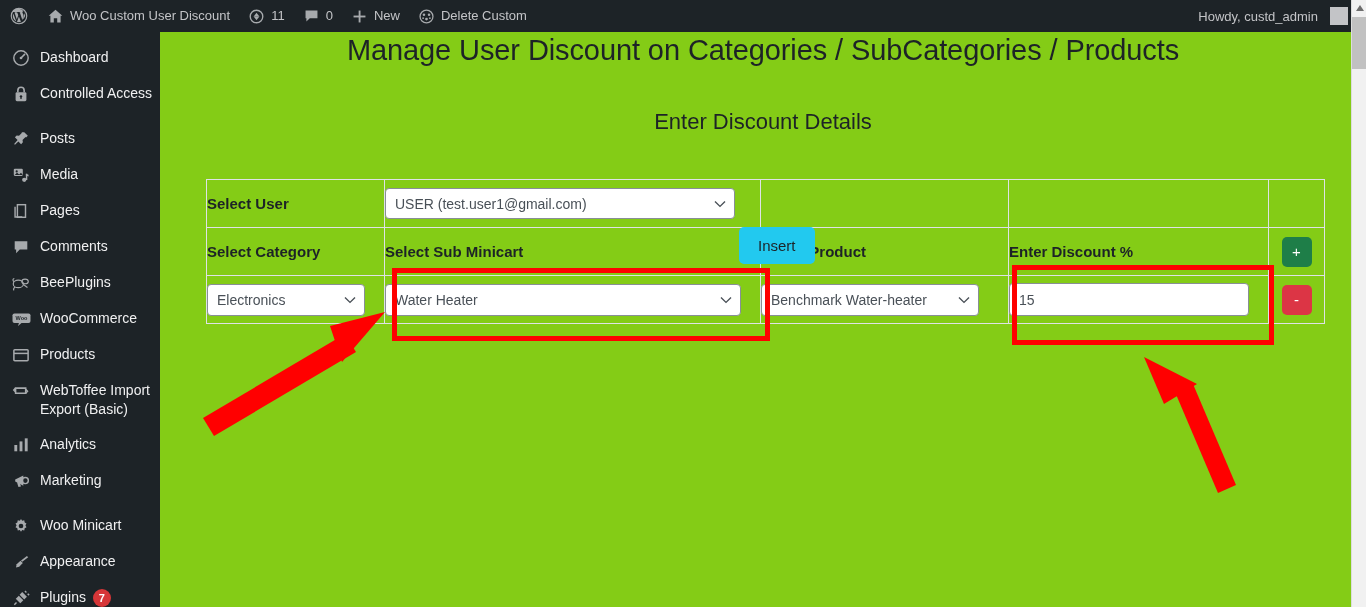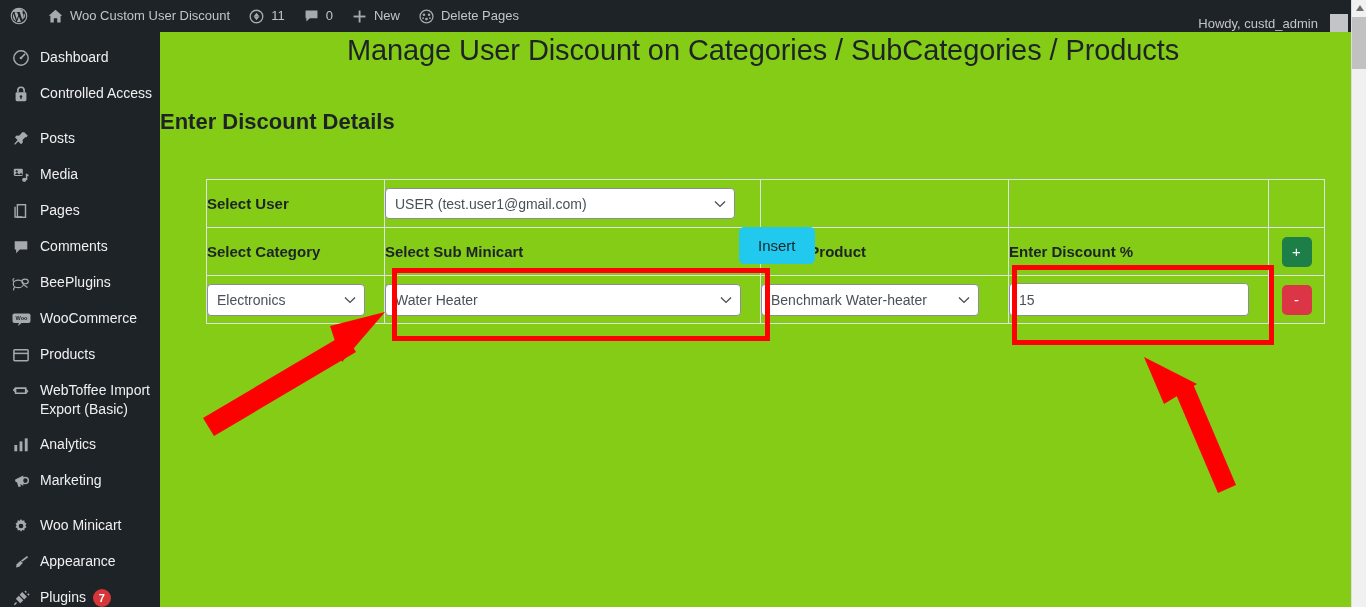--- a/index.html
+++ b/index.html
@@ -9,21 +9,21 @@
     font-family: "Liberation Sans", sans-serif;
     background: #ffffff;
   }
   #app { position: relative; width: 1366px; height: 607px; }
 
   
   #adminbar {
     position: absolute; top: 0; left: 0;
     width: 1366px; height: 32px;
     background: #1d2327;
-    display: flex; align-items: flex-end;
+    display: flex; align-items: center;
     color: #c3c4c7;
     font-size: 13px;
   }
   .ab-item {
     display: flex; align-items: center; gap: 6px;
     height: 32px; padding: 0 9px;
     color: #c3c4c7; white-space: nowrap;
   }
   .ab-item .ab-label { line-height: 32px; }
   .wp-logo-ic { width: 20px; height: 20px; display: block; }
@@ -68,21 +68,22 @@
     position: absolute; top: 32px; left: 160px;
     width: 1206px; height: 575px;
     background: #84cc16;
   }
   #page-title {
     text-align: center;
     font-size: 29px; font-weight: 400; color: #1d2327;
     padding-top: 2px; letter-spacing: -0.1px;
   }
   #section-title {
-    font-size: 22px; font-weight: 700; color: #1d2327;
+    text-align: center;
+    font-size: 22px; font-weight: 400; color: #1d2327;
     margin-top: 42px;
   }
 
   
   #form-table {
     position: absolute; left: 46px; top: 147px;
     width: 1118px;
     border-collapse: collapse;
     table-layout: fixed;
   }
@@ -225,21 +226,21 @@
       <span>
         <svg class="ab-ic" viewBox="0 0 20 20" fill="#a7aaad">
           <circle cx="10" cy="10" r="7.6" fill="none" stroke="#a7aaad" stroke-width="1.5"></circle>
           <circle cx="7" cy="8" r="1.5"></circle>
             <circle cx="13" cy="8" r="1.5"></circle>
           <circle cx="10" cy="13" r="1.6"></circle>
           <circle cx="6" cy="12" r="1"></circle>
             <circle cx="14" cy="12" r="1"></circle>
         </svg>
       </span>
-      <span class="ab-label">Delete Pages</span>
+      <span class="ab-label">Delete Custom</span>
     </div>
     <div id="ab-right">
       <span id="howdy">Howdy, custd_admin</span>
       <span id="avatar-wrap">
         <span class="head"></span>
           <span class="body"></span>
       </span>
     </div>
   </div>
 

